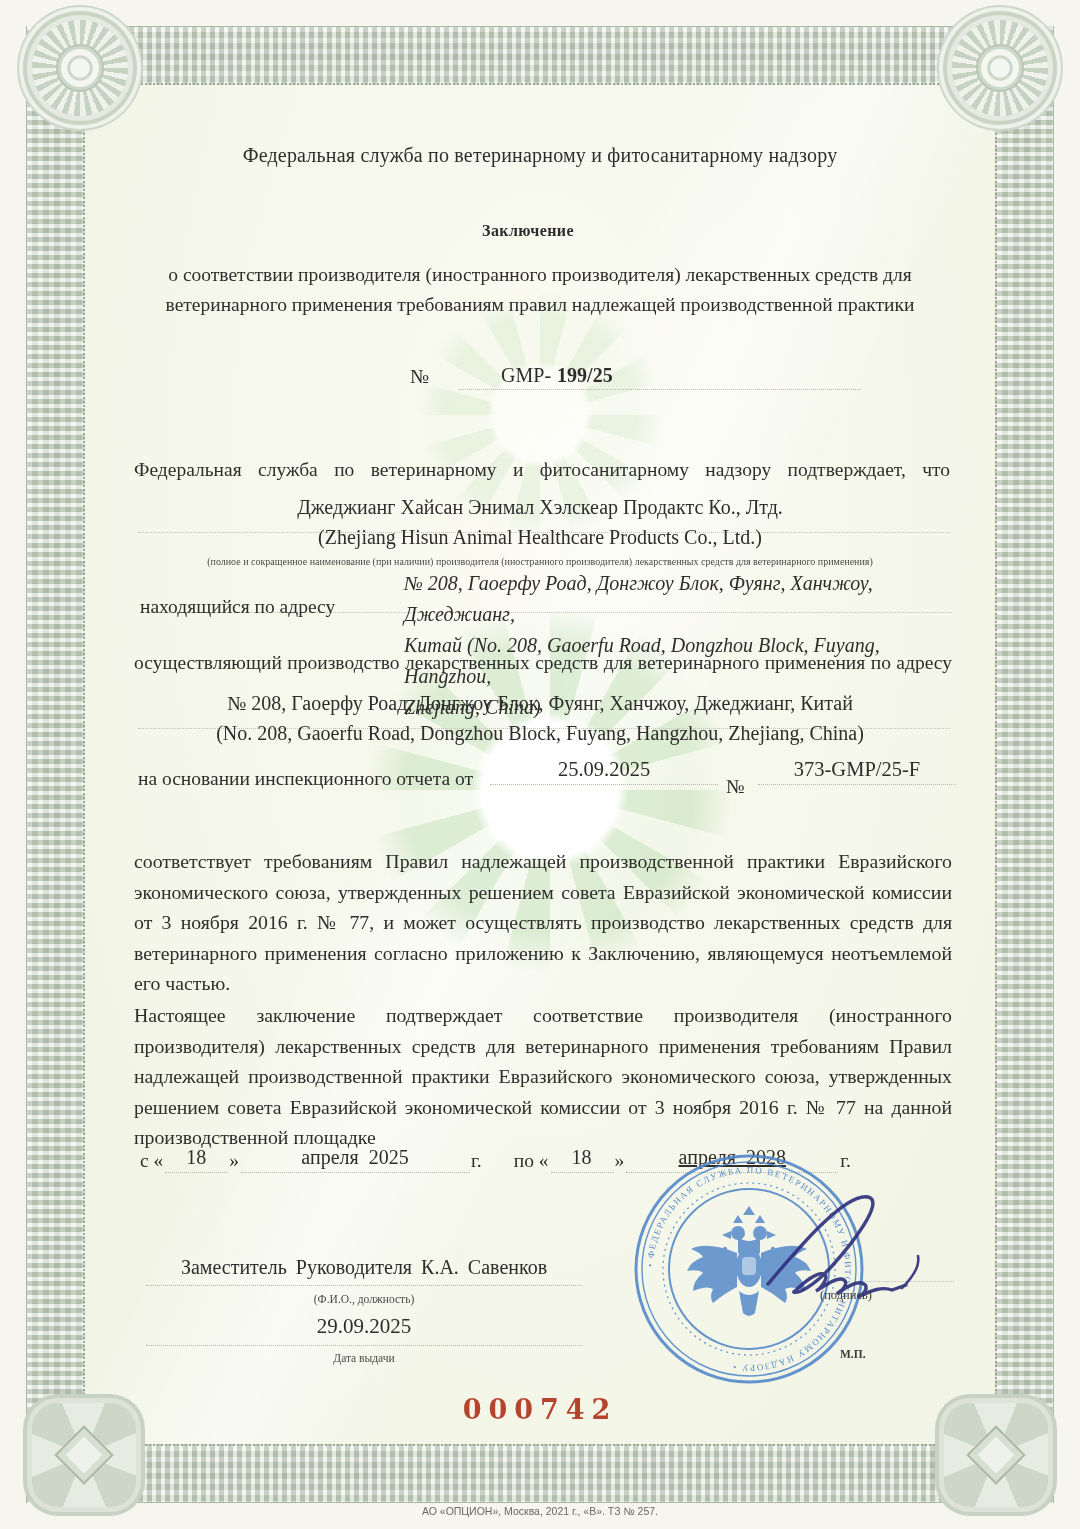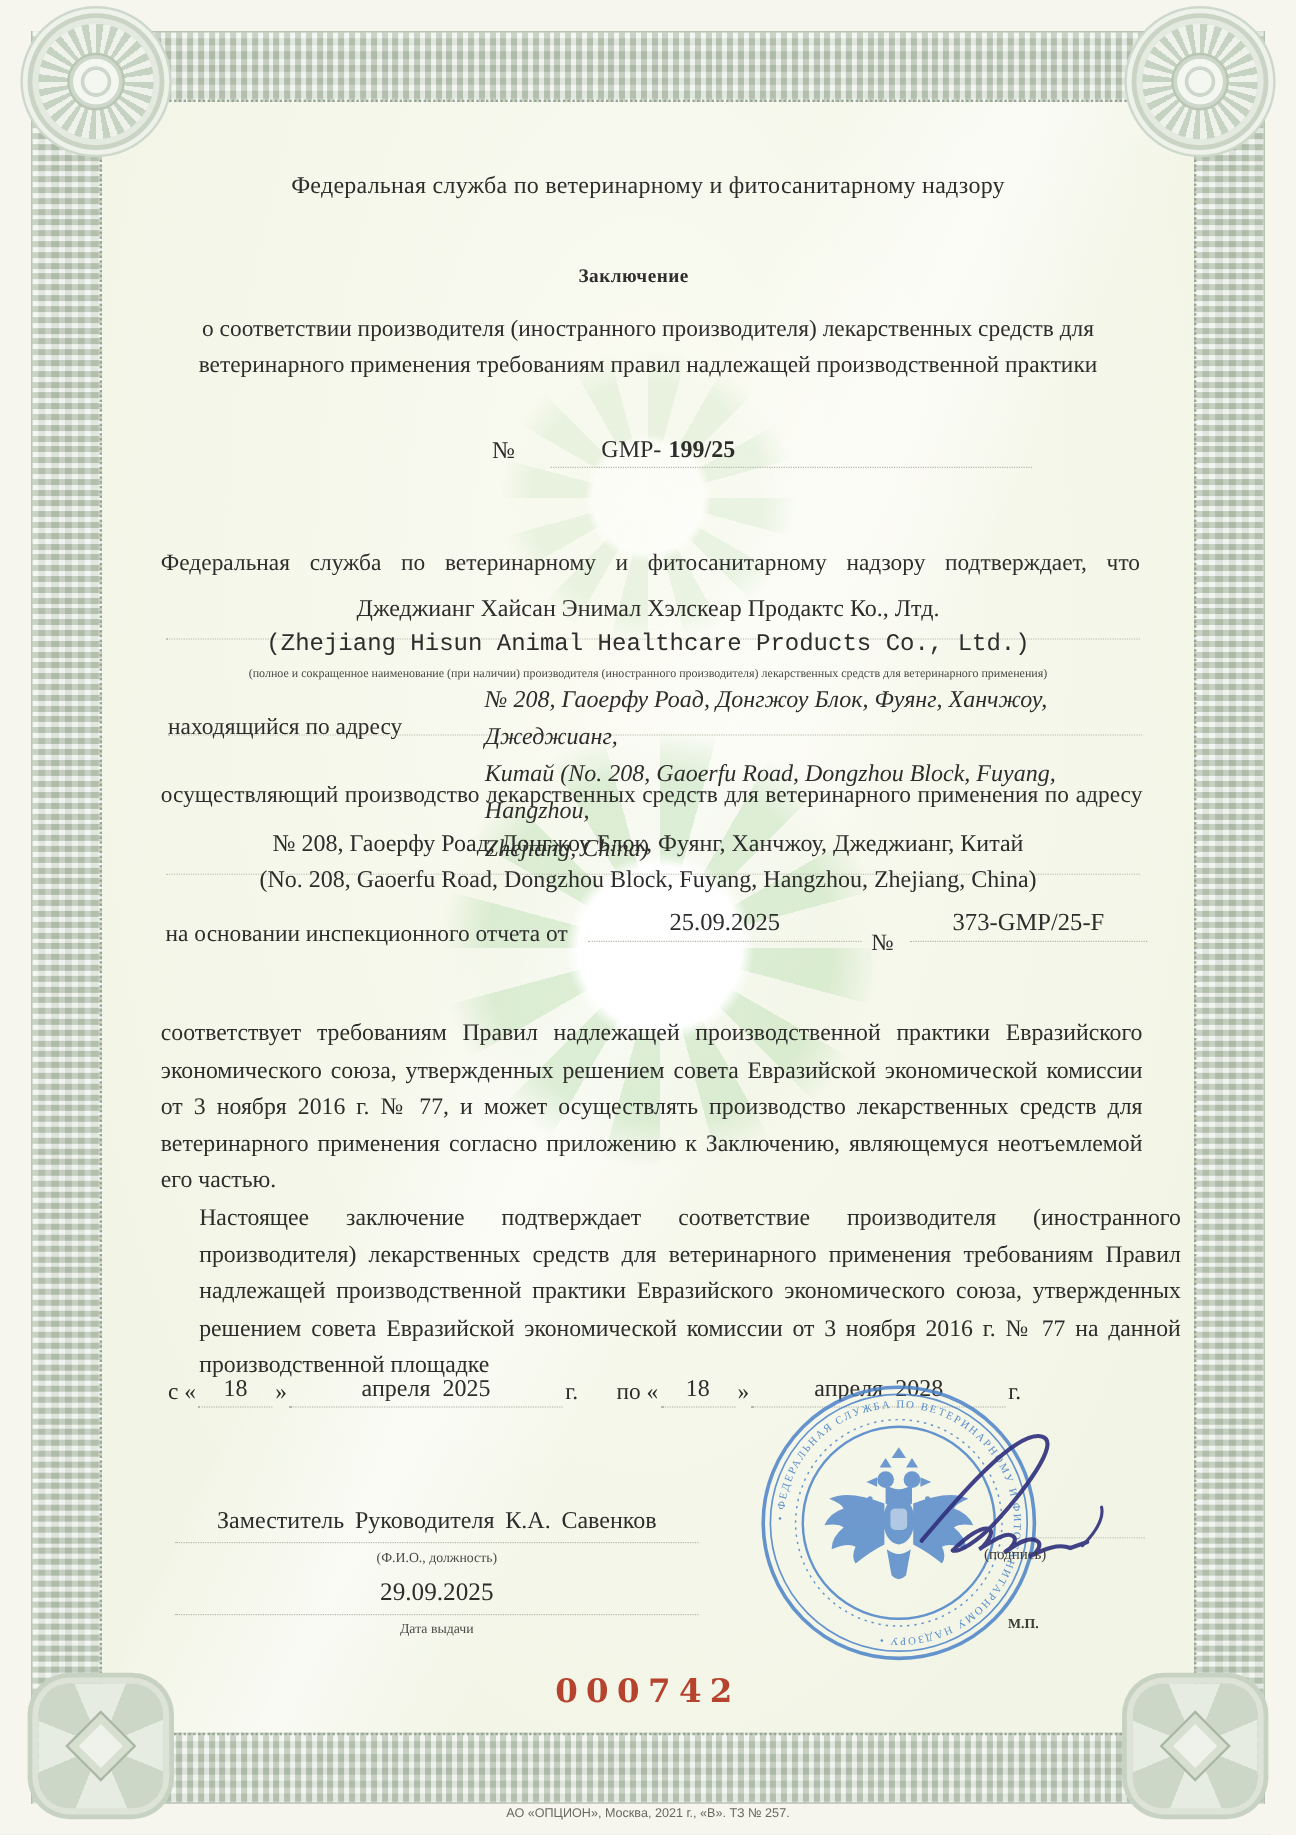--- a/index.html
+++ b/index.html
@@ -78,48 +78,48 @@
   .subtitle { left:160px; width:760px; top:260px; font-size:19.5px; line-height:30px; }
 
   .number-row { left:410px; top:364px; width:450px; display:flex; align-items:flex-end; font-size:20px; }
   .number-row .lab { margin-right:30px; padding-bottom:2px; }
   .number-row .val-line { flex:1; border-bottom:1.6px dotted #b6b6a9; padding:0 0 2px 42px; }
   .number-row .pref { font-size:20px; }
   .number-row .num  { font-weight:bold; margin-left:6px; }
 
   .confirm  { left:134px; width:816px; top:459px; font-size:19.5px; text-align:justify; text-align-last:justify; }
   .manu-ru  { left:100px; width:880px; top:496px; font-size:20px; }
-  .manu-en  { left:100px; width:880px; top:526px; font-size:20px;font-family:Liberation Mono, monospace; }
+  .manu-en  { left:100px; width:880px; top:526px; font-size:20px; }
   .manu-cap { left:100px; width:880px; top:556px; font-size:10px; color:#4a4a46; }
 
   .loc-label { left:140px; top:596px; font-size:19.5px; }
   .loc-addr  { left:404px; width:560px; top:568px; font-size:20px; line-height:31px;font-style:italic; }
 
   .prod-line { left:134px; width:818px; top:652px; font-size:19.5px; text-align:justify; text-align-last:justify; }
   .prod-ru   { left:100px; width:880px; top:692px; font-size:20px; }
   .prod-en   { left:100px; width:880px; top:722px; font-size:20px; }
 
   .report-row { left:138px; top:758px; width:818px; height:42px; }
   .report-row .lab   { position:absolute; left:0; bottom:10px; font-size:19.5px; }
   .report-row .datefld { position:absolute; left:352px; top:0; width:228px; text-align:center;
                          font-size:20.5px; border-bottom:1.6px dotted #b6b6a9; padding-bottom:3px; }
   .report-row .nolab { position:absolute; left:588px; bottom:2px; font-size:19.5px; }
   .report-row .numfld { position:absolute; left:620px; top:0; width:198px; text-align:center;
                          font-size:20.5px; border-bottom:1.6px dotted #b6b6a9; padding-bottom:3px; }
 
   .para { left:134px; width:818px; font-size:19.8px; line-height:30.6px; text-align:justify; }
   .para1 { top:846px; }
-  .para2 { top:1000px;margin-left:32px; }
+  .para2 { top:1000px; }
 
   .validity { left:138px; top:1118px; width:820px; display:flex; align-items:flex-end; font-size:19.5px; }
   .validity .v-blank { border-bottom:1.6px dotted #b6b6a9; text-align:center; font-size:20px;
                        padding-bottom:3px; white-space:pre;margin-top:28px; }
   .validity .w-day   { width:62px; }
   .validity .w-my1   { width:228px; }
-  .validity .w-my2   { width:212px; }
+  .validity .w-my2   { width:212px;text-decoration:underline; }
   .validity .gap     { width:28px; }
   .validity .q { padding:0 2px 1px 2px; }
 
   .signer-name { left:146px; width:436px; top:1256px; font-size:20px; text-align:center;
                  border-bottom:1.6px dotted #b6b6a9; padding-bottom:6px; word-spacing:4px; }
   .signer-cap  { left:146px; width:436px; top:1293px; font-size:11.5px; text-align:center; color:#4a4a46; }
   .issue-date  { left:146px; width:436px; top:1314px; font-size:21px; text-align:center;
                  border-bottom:1.6px dotted #b6b6a9; padding-bottom:6px; }
   .issue-cap   { left:146px; width:436px; top:1352px; font-size:11.5px; text-align:center; color:#4a4a46; }
 

